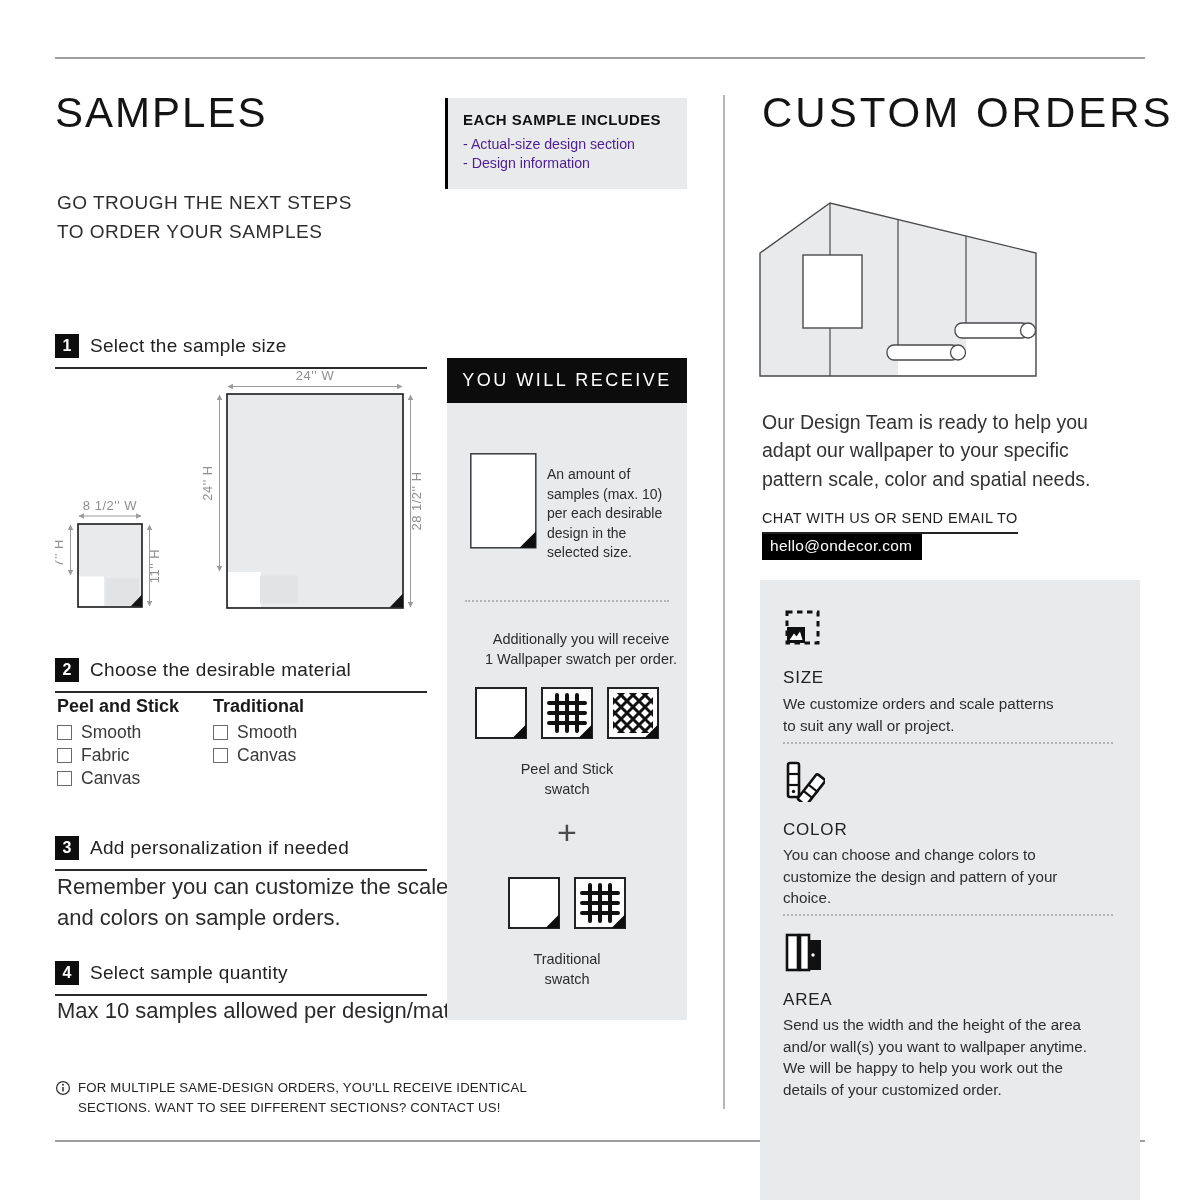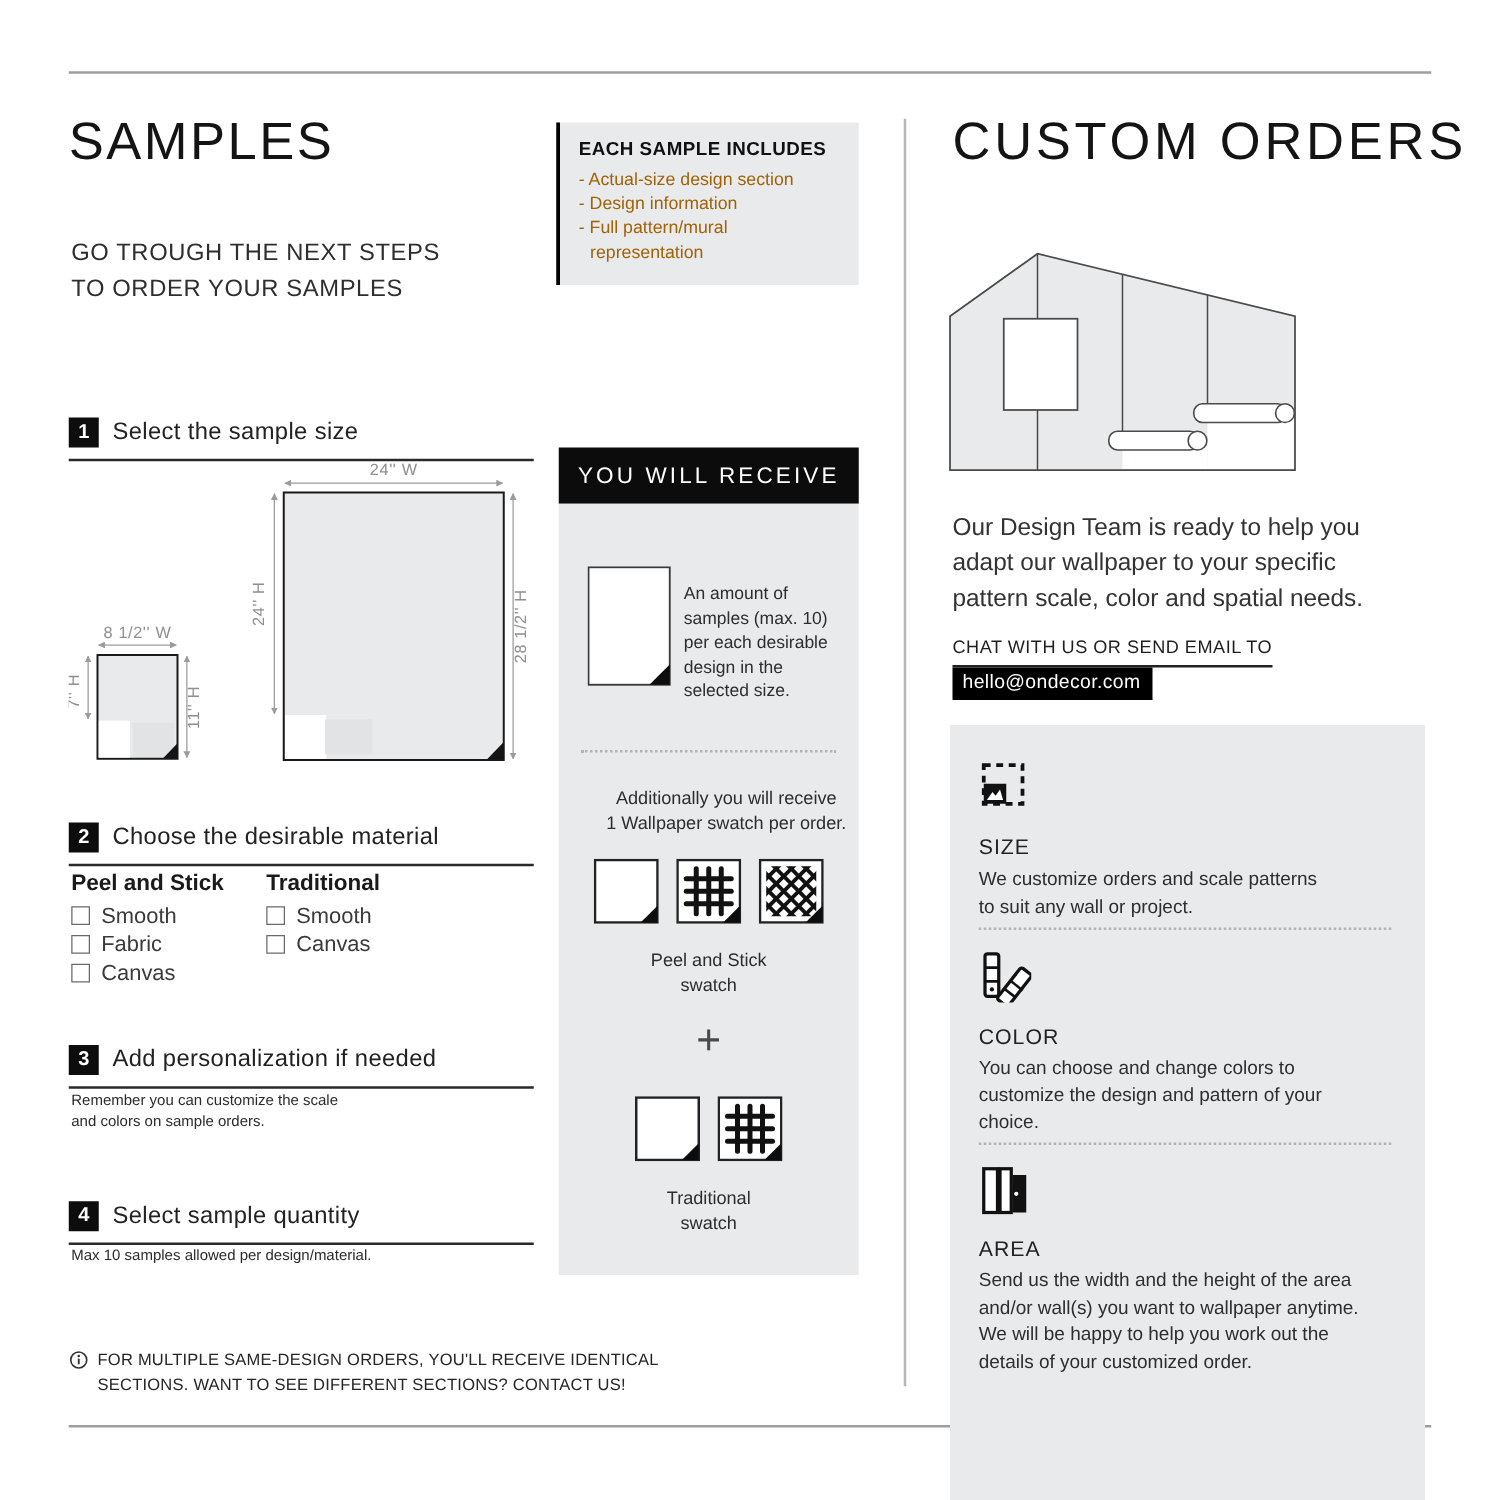--- a/index.html
+++ b/index.html
@@ -11,27 +11,27 @@
   .big-title{font-size:42px;font-weight:500;color:#141414;letter-spacing:3px;line-height:1;}
   .pre{white-space:pre-line;}
   .intro-left{font-size:19px;line-height:1.55;letter-spacing:.5px;color:#2e2e30;}
   .step-head{display:flex;align-items:center;gap:11px;border-bottom:2px solid #2a2a2a;padding-bottom:9px;width:372px;}
   .step-num{width:24px;height:24px;background:#0d0d0d;color:#fff;font-size:16px;font-weight:700;
             display:flex;align-items:center;justify-content:center;flex:0 0 auto;}
   .step-title{font-size:19px;color:#222;letter-spacing:.3px;}
   .mat-title{font-size:18px;font-weight:700;color:#1a1a1a;}
   .opt{display:flex;align-items:center;gap:9px;font-size:17.5px;color:#3a3a3c;}
   .cb{width:13px;height:13px;border:1.5px solid #6a6a6d;background:#fff;flex:0 0 auto;}
-  .body-text{font-size:12px;line-height:1.4;color:#2b2b2d;}
+  .body-text{font-size:22px;line-height:1.4;color:#2b2b2d;}
   .footnote{display:flex;gap:7px;align-items:flex-start;font-size:13.2px;line-height:1.5;
             letter-spacing:.2px;color:#252527;}
   .panel{background:#e9eaeb;}
   .includes-box{border-left:3px solid #000;padding:13px 14px 16px 15px;width:242px;box-sizing:border-box;}
   .includes-title{font-size:15px;font-weight:700;letter-spacing:.4px;color:#111;margin-bottom:7px;}
-  .includes-item{font-size:14.2px;line-height:1.35;color:#a16207;padding-left:9px;text-indent:-9px;}
+  .includes-item{font-size:14.2px;line-height:1.35;color:#4c1d95;padding-left:9px;text-indent:-9px;}
   .receive-head{background:#0c0c0c;color:#fff;font-size:18px;letter-spacing:2.5px;
                 display:flex;align-items:center;justify-content:center;}
   .small-note{font-size:14px;line-height:1.4;color:#2d2d2f;}
   .center{text-align:center;}
   .dotted{border-top:2px dotted #b3b3b6;height:0;}
   .swatch-row{display:flex;justify-content:center;gap:14px;}
   .plus{font-size:34px;font-weight:300;color:#4a4a4c;text-align:center;line-height:1;}
   .intro-right{font-size:19.5px;line-height:1.45;color:#333335;}
   .chat-label{display:inline-block;font-size:14.5px;letter-spacing:.4px;color:#1f1f21;
               border-bottom:2px solid #222;padding-bottom:6px;}
@@ -141,21 +141,20 @@
       <circle cx="8" cy="4.7" r="1" fill="#333"></circle>
     </svg>
     <span class="pre">FOR MULTIPLE SAME-DESIGN ORDERS, YOU'LL RECEIVE IDENTICAL
 SECTIONS. WANT TO SEE DIFFERENT SECTIONS? CONTACT US!</span>
   </div>
 
   <div class="abs panel includes-box" style="left:445px;top:98px;">
     <div class="includes-title">EACH SAMPLE INCLUDES</div>
     <div class="includes-item">- Actual-size design section</div>
     <div class="includes-item">- Design information</div>
-    <div class="includes-item" style="width:200px;">- Full pattern/mural representation</div>
   </div>
 
   <div class="abs receive-head" style="left:447px;top:358px;width:240px;height:45px;">YOU WILL RECEIVE</div>
 
   <div class="abs panel" style="left:447px;top:403px;width:240px;height:617px;">
 
     <svg class="abs" style="left:23px;top:50px;" width="67" height="96" viewBox="0 0 67 96">
       <rect x="0.8" y="0.8" width="65" height="94" fill="#ffffff" stroke="#3a3a3c" stroke-width="1.5"></rect>
       <path d="M65.8 78.5 L65.8 94.8 L49.5 94.8 Z" fill="#0d0d0d"></path>
     </svg>

